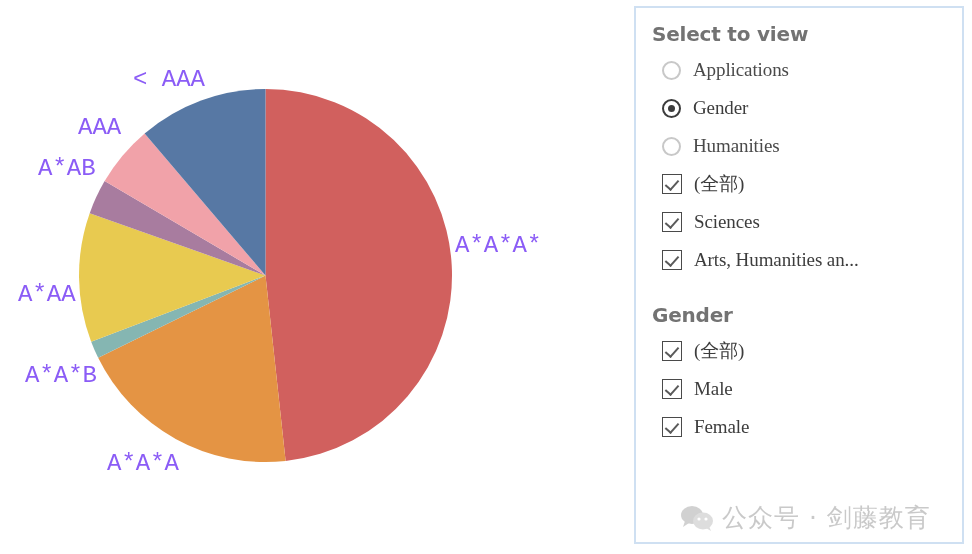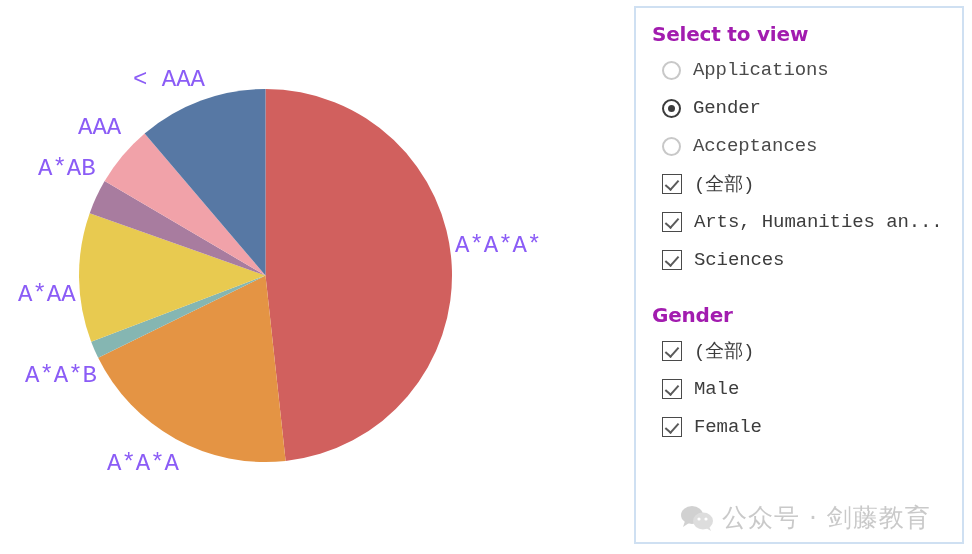--- a/index.html
+++ b/index.html
@@ -47,34 +47,34 @@
     height: 538px;
     box-sizing: border-box;
     background: #ffffff;
     border: 2px solid #cfe0f2;
     padding: 14px 0 0 12px;
   }
   .section-title {
     font-family: "DejaVu Sans", sans-serif;
     font-size: 20px;
     font-weight: bold;
-    color: #a21caf;
+    color: #737373;
     margin: 0 0 5px 4px;
     letter-spacing: -0.2px;
   }
   .section-title.spaced { margin-top: 24px; }
 
   .opt-row {
     display: flex;
     align-items: center;
     height: 38px;
     margin-left: 14px;
   }
   .opt-label {
-    font-family: Liberation Mono, monospace;
+    font-family: Liberation Serif, serif;
     font-size: 19px;
     color: #3d3d3d;
     margin-left: 12px;
     white-space: nowrap;
     letter-spacing: -0.1px;
   }
   .opt-label.muted { color: #4a4a4a; }
 
   
   .radio {
@@ -173,37 +173,37 @@
     <span class="opt-label muted">Applications</span>
   </div>
 
   <div class="opt-row">
     <span class="radio selected"></span>
     <span class="opt-label">Gender</span>
   </div>
 
   <div class="opt-row">
     <span class="radio"></span>
-    <span class="opt-label muted">Acceptances</span>
+    <span class="opt-label muted">Humanities</span>
   </div>
 
 
   <div class="opt-row">
     <span class="checkbox checked"></span>
     <span class="opt-label">(全部)</span>
   </div>
 
   <div class="opt-row">
     <span class="checkbox checked"></span>
+    <span class="opt-label">Sciences</span>
+  </div>
+
+  <div class="opt-row">
+    <span class="checkbox checked"></span>
     <span class="opt-label">Arts, Humanities an...</span>
-  </div>
-
-  <div class="opt-row">
-    <span class="checkbox checked"></span>
-    <span class="opt-label">Sciences</span>
   </div>
 
   <div class="section-title spaced">Gender</div>
 
   <div class="opt-row">
     <span class="checkbox checked"></span>
     <span class="opt-label">(全部)</span>
   </div>
 
   <div class="opt-row">

